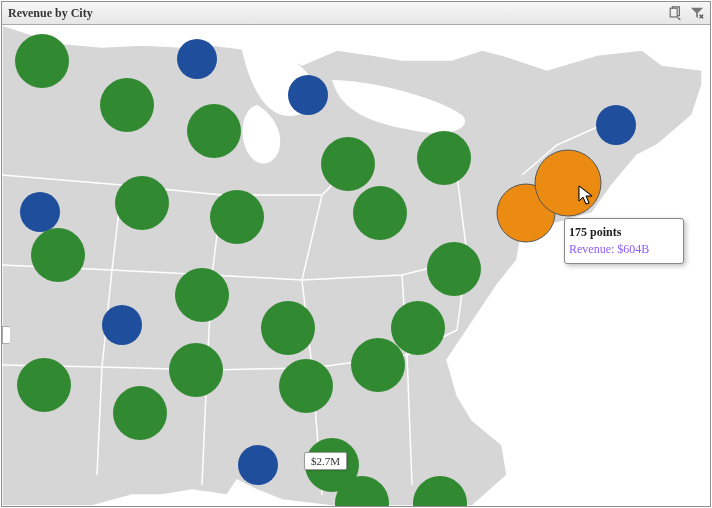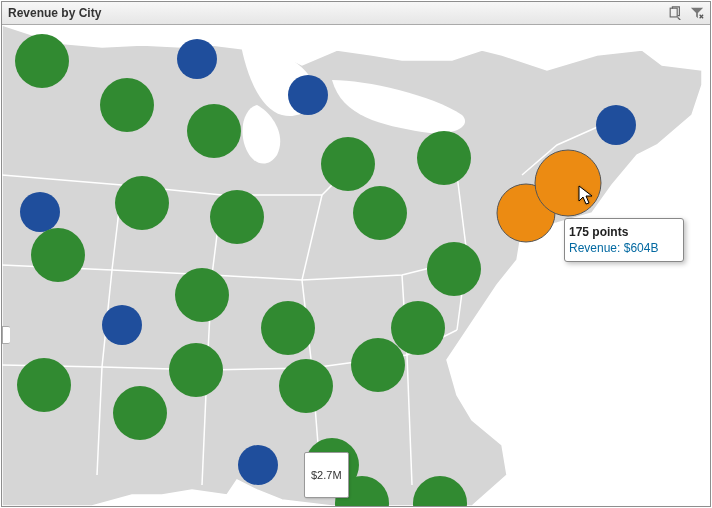--- a/index.html
+++ b/index.html
@@ -1,35 +1,35 @@
 <!DOCTYPE html>
 <html><head>
 <meta charset="utf-8">
 <style>
   html,body{margin:0;padding:0;font-family:Arial,Helvetica,sans-serif;font-size:12px;background:#fff;}
-  .panel{position:relative;width:708px;height:504px;border:1px solid #8e8e8e;background:#fff;margin:1px;}
+  .panel{position:relative;width:708px;height:504px;border:1px solid #8e8e8e;background:#fff;margin:1px;font-family:Liberation Serif, serif;}
   .titlebar{height:22px;line-height:22px;padding:0 6px;background:linear-gradient(#f7f7f7,#e6e6e6);border-bottom:1px solid #aaa;display:flex;align-items:center;}
   .titlebar .title{font-weight:bold;color:#333;flex:1;}
   .titlebar .icons{display:flex;gap:8px;align-items:center;}
   .icon-btn{width:14px;height:14px;display:inline-block;}
   .icon-btn svg{width:14px;height:14px;display:block;}
   .map-area{position:relative;width:100%;height:calc(100% - 23px);overflow:hidden;background:#fff;}
   .map-svg{position:absolute;inset:0;}
   .land{fill:#d6d6d6;stroke:#fff;stroke-width:1.5;}
   .border{fill:none;stroke:#fff;stroke-width:1.5;}
   .bubble{stroke:none;}
   .bubble.green{fill:#318a31;}
   .bubble.blue{fill:#1f4e9c;}
   .bubble.orange{fill:#ec8b12;stroke:#555;stroke-width:1;}
   .cursor{position:absolute;pointer-events:none;}
   .cursor svg{width:18px;height:22px;display:block;filter:drop-shadow(0 0 1px rgba(0,0,0,.3));}
   .tooltip{position:absolute;background:#fff;border:1px solid #888;border-radius:3px;box-shadow:2px 2px 5px rgba(0,0,0,.25);padding:6px 4px;min-width:110px;}
   .tooltip .tt-title{font-weight:bold;color:#222;margin-bottom:2px;}
-  .tooltip .tt-row{color:#0369a1;}
-  .small-label{position:absolute;background:#fff;border:1px solid #999;border-radius:2px;padding:16px 6px;font-size:11px;color:#333;box-shadow:1px 1px 2px rgba(0,0,0,.15);}
+  .tooltip .tt-row{color:#8b5cf6;}
+  .small-label{position:absolute;background:#fff;border:1px solid #999;border-radius:2px;padding:2px 6px;font-size:11px;color:#333;box-shadow:1px 1px 2px rgba(0,0,0,.15);}
   .truncated-label{position:absolute;background:#fff;border:1px solid #aaa;border-right:none;padding:2px 4px 2px 0;font-size:11px;color:#555;border-radius:0 2px 2px 0;}
 </style>
 </head>
 <body>
 
 <div class="panel">
   <div class="titlebar">
     <span class="title">Revenue by City</span>
     <span class="icons">
       <span class="icon-btn" title="Export">

